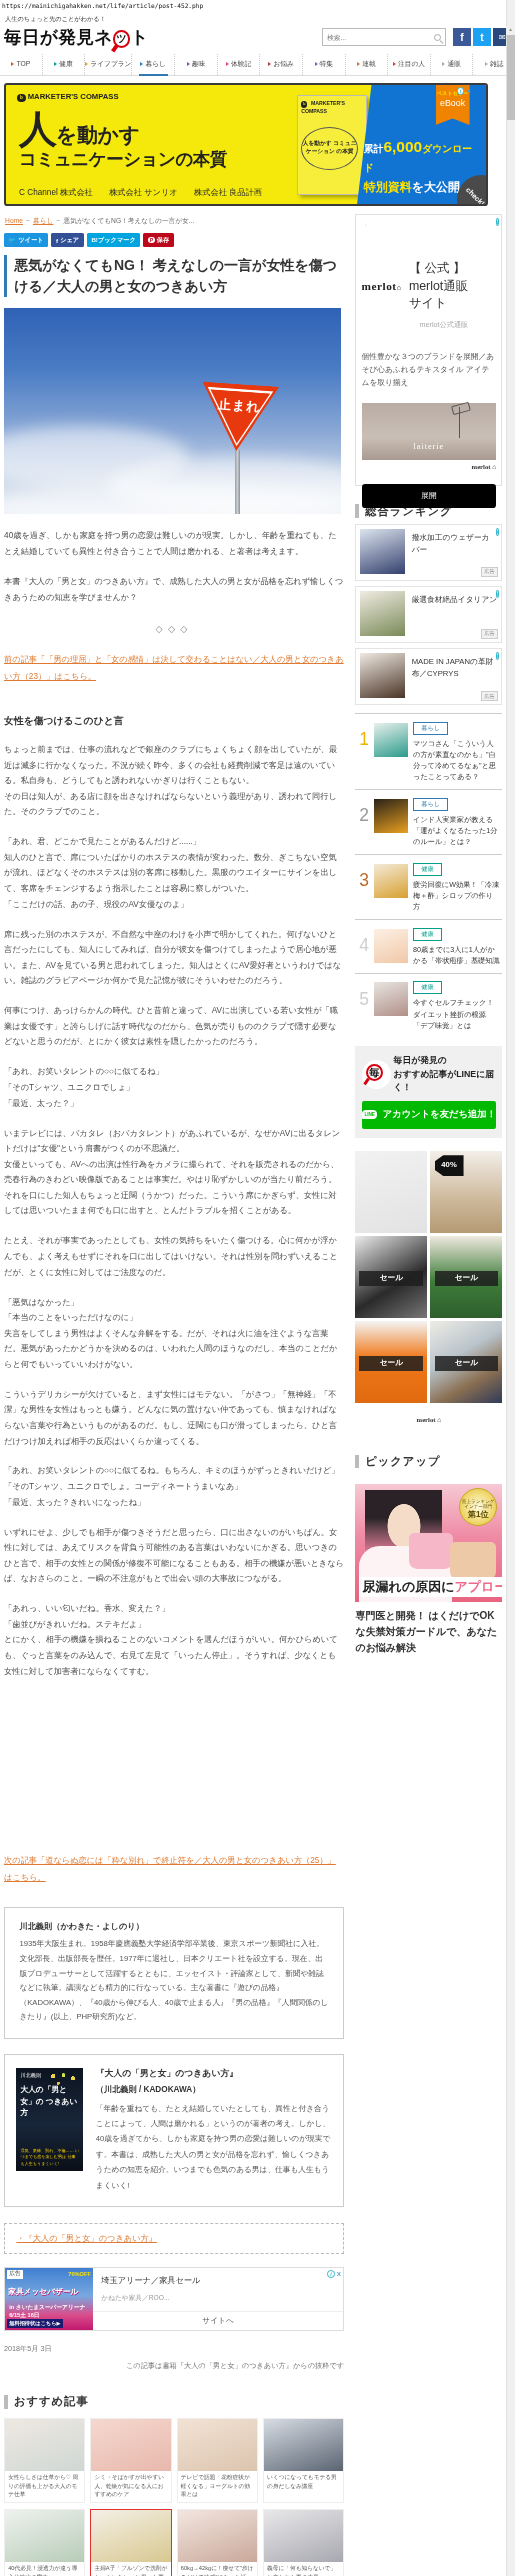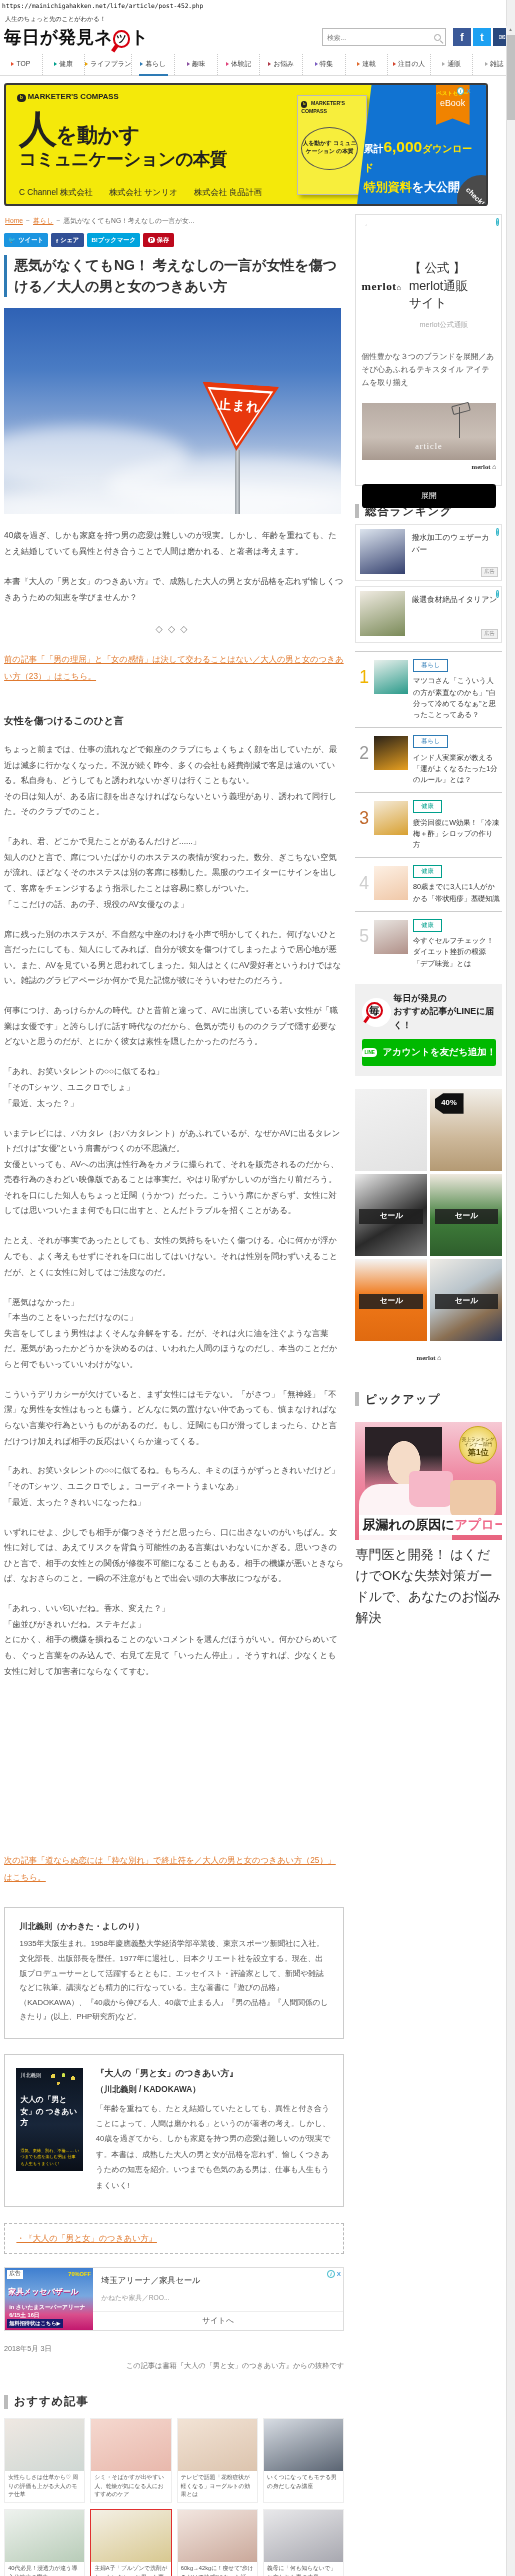--- a/index.html
+++ b/index.html
@@ -86,21 +86,21 @@
   h2.sec { font-size:9.8px; color:#333; font-weight:bold; margin-top:29px; }
   .ad-gap { height:155px; }
 
   .author-box { border:0.5px solid #ccc; padding:13.4px 14.4px; margin-top:20.6px; }
   .author-box .nm { font-size:8.2px; font-weight:bold; color:#333; margin-bottom:5.2px; }
   .author-box .bio { font-size:7.7px; color:#555; line-height:1.9; }
 
   .book-box { border:0.5px solid #ccc; padding:13.4px 11.3px; margin-top:14.4px; display:flex; }
   .cover { width:67px; height:103px; background:linear-gradient(180deg,#0c1420 0%,#18263a 55%,#0a0f18 100%); color:#fff; padding:4.1px; flex-shrink:0; position:relative; }
   .cover .ca { font-size:5.2px; }
-  .cover .ct { font-size:7.7px; font-weight:bold; margin-top:15px; line-height:1.5;font-family:Liberation Serif, serif; }
+  .cover .ct { font-size:7.7px; font-weight:bold; margin-top:5px; line-height:1.5; }
   .cover .cs { position:absolute; bottom:4.1px; left:4.1px; right:4.1px; font-size:4.1px; color:#ffd400; line-height:1.6; }
   .cover .lights { position:absolute; right:4.1px; top:3.1px; width:31px; height:17.5px; background:radial-gradient(circle 3.6px at 5.2px 5.2px,#e8d34a 60%,transparent 62%),radial-gradient(circle 3.1px at 15.5px 4.1px,#cfe24a 60%,transparent 62%),radial-gradient(circle 3.6px at 25px 7.2px,#e8d34a 60%,transparent 62%),radial-gradient(circle 2.6px at 10.3px 12.4px,#e0c040 60%,transparent 62%); }
   .book-info { margin-left:12.4px; }
   .book-info .bt { font-size:8.8px; font-weight:bold; color:#333; }
   .book-info .ba { font-size:8.2px; font-weight:bold; color:#333; margin-top:4.1px; }
   .book-info .bd { font-size:7.7px; color:#555; line-height:2.0; margin-top:5.2px; }
 
   .dotted-box { border:1px dashed #bbb; padding:9.3px 11.3px; margin-top:15.5px; }
   .dotted-box a { color:#e07a30; font-size:8.2px; text-decoration:underline; }
 
@@ -187,21 +187,21 @@
   .pickup { margin-top:15.5px; }
   .pk-img { position:relative; height:118px; background:linear-gradient(180deg,#f6c9d4 0%,#ef8aa4 45%,#e8647f 100%); overflow:hidden; }
   .pk-face { position:absolute; left:9.3px; top:5.2px; width:77px; height:93px; background:radial-gradient(ellipse 27px 36px at 39px 36px,#f5dcc8 60%,transparent 62%),linear-gradient(180deg,#2a2226 0%,#2a2226 30%,transparent 70%); }
   .pk-coat { position:absolute; left:4.1px; top:62px; width:93px; height:57px; background:#fdf3f5; border-radius:20.6px 20.6px 0 0; }
   .pk-badge { position:absolute; right:5.2px; top:4.1px; width:38px; height:38px; border-radius:50%; background:radial-gradient(circle,#fffbe0 0%,#f0d870 60%,#d8b830 100%); border:1px solid #c8a820; color:#5a4a00; font-size:4.6px; text-align:center; padding-top:9.3px; }
   .pk-badge b { font-size:8.2px; }
   .pk-pants1 { position:absolute; right:49px; top:49px; width:44px; height:36px; background:#f6b8c8; border-radius:5.2px 5.2px 8.2px 8.2px; }
   .pk-pants2 { position:absolute; right:6.2px; top:58px; width:46px; height:38px; background:#eec9a8; border-radius:5.2px 5.2px 8.2px 8.2px; }
   .pk-copy { position:absolute; left:4.1px; bottom:5.2px; font-size:13px; font-weight:bold; background:#fff; padding:1px 3.1px; color:#222; white-space:nowrap; }
   .pk-copy .pink { color:#ef6a8a; }
-  .pk-cap { font-size:13px; font-weight:normal; color:#333; line-height:1.6; margin-top:5.2px; }
+  .pk-cap { font-size:10px; font-weight:bold; color:#333; line-height:1.6; margin-top:5.2px; }
 
   
   .sb-track { position:absolute; right:0; top:0; width:8.8px; height:2761px; background:#f0f0f0; border-left:0.5px solid #e0e0e0; }
   .sb-thumb { position:absolute; right:0.5px; top:35px; width:7.7px; height:85px; background:#c1c1c1; }
   .sb-arrow { position:absolute; right:0; top:26px; width:8.8px; height:8.8px; background:#f0f0f0; color:#888; font-size:4.6px; text-align:center; line-height:8.8px; }
 </style>
 </head>
 <body>
 
 <div class="page">
@@ -437,40 +437,46 @@
         <div class="m-row">
           <div class="m-logo"><span>merlot</span><span class="m-tent">⌂</span></div>
           <div class="m-head" style="white-space:pre-line">【 公式 】
 merlot通販
 サイト</div>
         </div>
         <div class="m-sub">merlot公式通販</div>
         <div class="m-desc">個性豊かな３つのブランドを展開／あそび心あふれるテキスタイル アイテムを取り揃え</div>
         <div class="m-img">
           <div class="wm"></div>
-          <div class="lt">article</div>
+          <div class="lt">laiterie</div>
         </div>
         <div class="m-small-logo">merlot ⌂</div>
         <div class="m-btn">展開</div>
       </div>
 
       <div class="sec-head" style="margin-top:17.5px">
         <span class="bar"></span>
           <span class="tx">総合ランキング</span>
       </div>
 
       <div class="rk-ad">
         <div class="rk-ad-img" style="background:linear-gradient(160deg,#dce4ee,#34406e)"></div>
         <div class="rk-ad-t">撥水加工のウェザーカバー</div>
         <span class="ad-mini">広告</span>
         <div class="ii"><span class="ic-i">i</span></div>
       </div>
       <div class="rk-ad">
         <div class="rk-ad-img" style="background:linear-gradient(160deg,#f0ebe2,#7a8a58)"></div>
         <div class="rk-ad-t">厳選食材絶品イタリアン</div>
+        <span class="ad-mini">広告</span>
+        <div class="ii"><span class="ic-i">i</span></div>
+      </div>
+      <div class="rk-ad">
+        <div class="rk-ad-img" style="background:linear-gradient(160deg,#efe9e2,#4a3426)"></div>
+        <div class="rk-ad-t">MADE IN JAPANの革財布／CYPRYS</div>
         <span class="ad-mini">広告</span>
         <div class="ii"><span class="ic-i">i</span></div>
       </div>
 
       <div style="margin-top:8.2px">
         <div class="rk-item">
           <div class="rk-num n1">1</div>
           <div class="rk-thumb" style="background:linear-gradient(160deg,#e8f0ec,#2a9a8a)"></div>
           <div class="rk-body">
             <span class="rk-badge bd-kurashi">暮らし</span>

